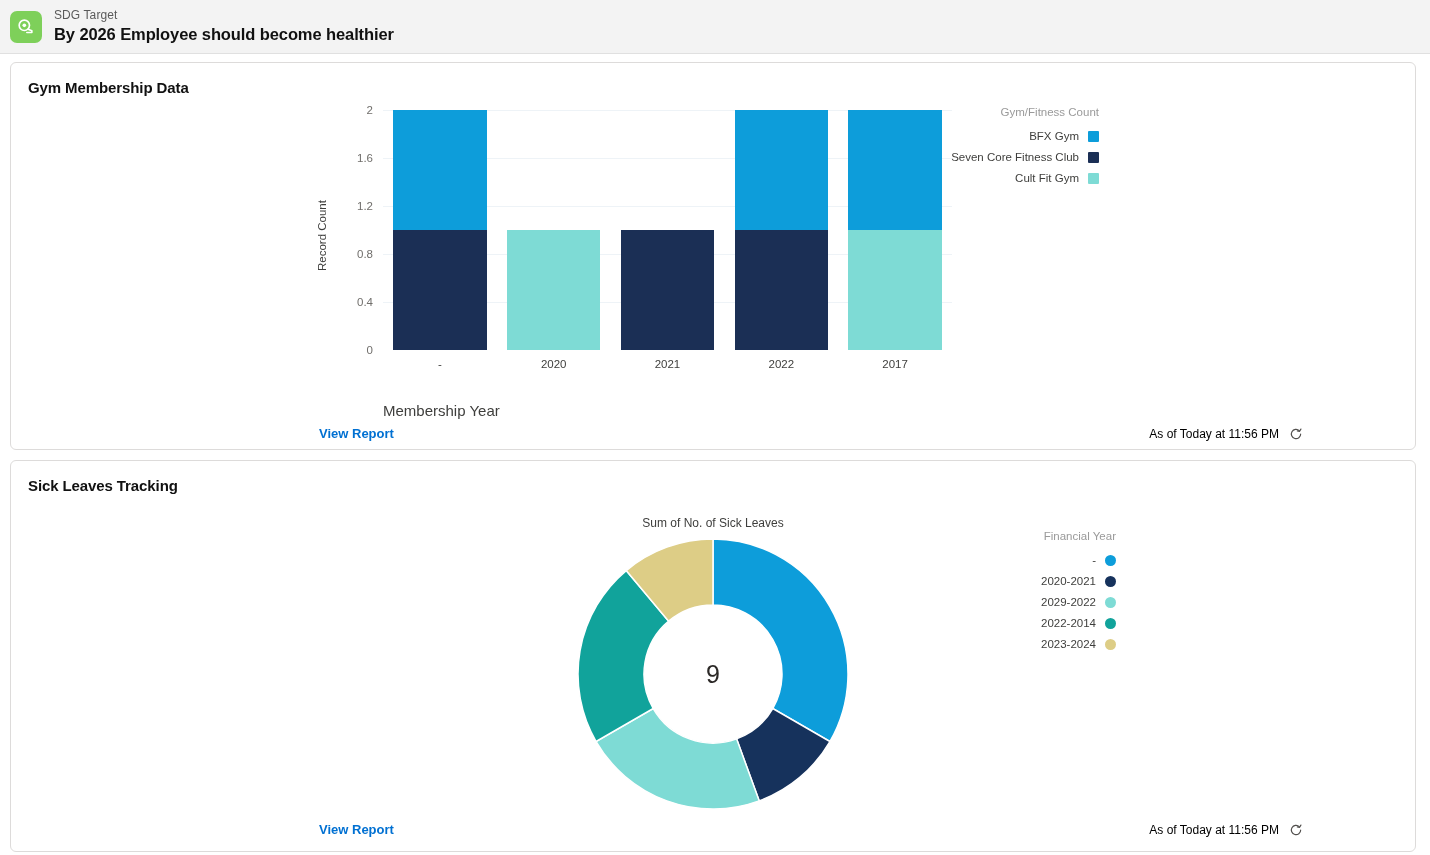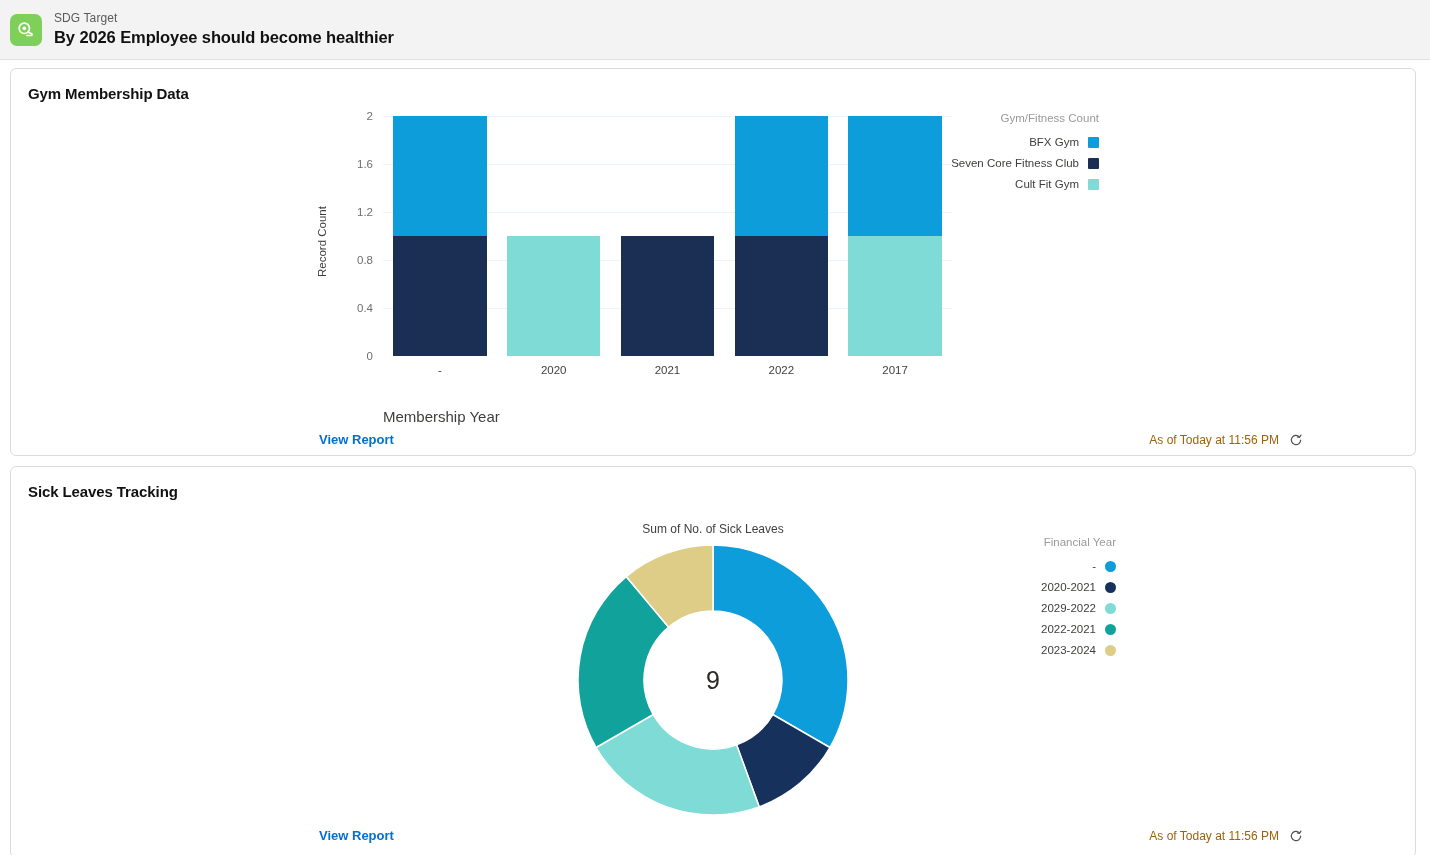--- a/index.html
+++ b/index.html
@@ -6,21 +6,21 @@
   html, body {
     margin: 0; padding: 0;
     width: 1430px; height: 855px;
     background: #ffffff;
     font-family: "Liberation Sans", sans-serif;
     overflow: hidden;
   }
 
   
   .page-header {
-    height: 60px;
+    height: 54px;
     background: #f3f3f3;
     border-bottom: 1px solid #e0e0e0;
     display: flex;
     align-items: center;
     padding: 0 0 0 10px;
     width: 1430px;
   }
   .header-icon {
     width: 32px; height: 32px;
     border-radius: 7px;
@@ -197,21 +197,21 @@
     font-size: 13px;
     text-decoration: none;
     cursor: pointer;
     font-weight: bold;
   }
   .as-of {
     display: flex;
     align-items: center;
     gap: 10px;
     font-size: 12px;
-    color: #a16207;
+    color: #000000;
   }
   .refresh-icon { display: inline-flex; cursor: pointer; }
 </style>
 </head>
 <body>
 
 <div class="page-header">
   <div class="header-icon">
     <svg width="20" height="20" viewBox="0 0 24 24" fill="none" aria-hidden="true">
       <circle cx="10" cy="10" r="6.2" stroke="#ffffff" stroke-width="2"></circle>
@@ -354,21 +354,21 @@
             </div>
             <div class="legend-row">
               <span class="legend-label">2020-2021</span>
               <span class="legend-swatch-dot" style="background: rgb(22, 50, 92);"></span>
             </div>
             <div class="legend-row">
               <span class="legend-label">2029-2022</span>
               <span class="legend-swatch-dot" style="background: rgb(126, 219, 213);"></span>
             </div>
             <div class="legend-row">
-              <span class="legend-label">2022-2021</span>
+              <span class="legend-label">2022-2014</span>
               <span class="legend-swatch-dot" style="background: rgb(17, 163, 155);"></span>
             </div>
             <div class="legend-row">
               <span class="legend-label">2023-2024</span>
               <span class="legend-swatch-dot" style="background: rgb(221, 205, 134);"></span>
             </div>
           </div>
       </div>
     </div>
 

